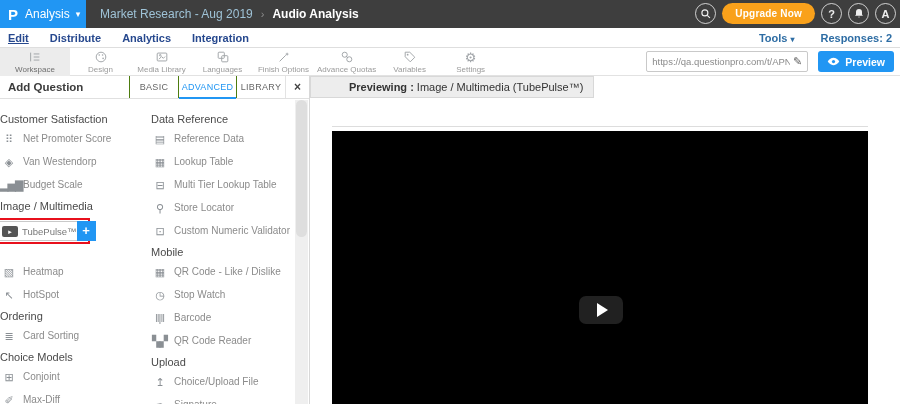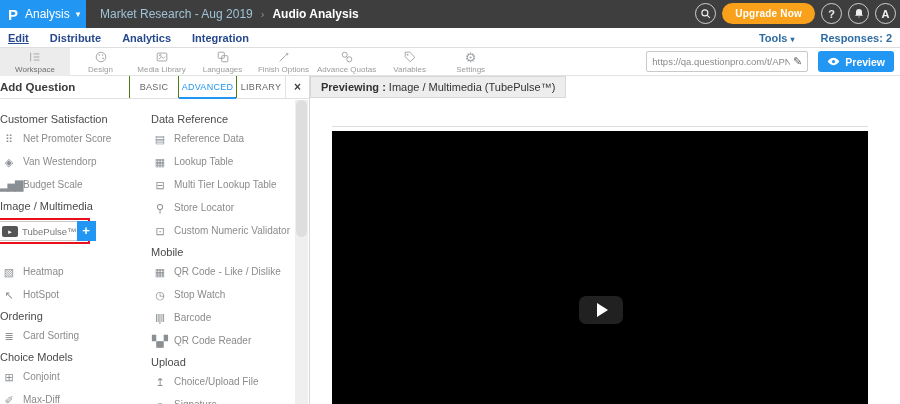--- a/index.html
+++ b/index.html
@@ -54,21 +54,21 @@
     font-family:"Liberation Sans", sans-serif; background:transparent; }
   .pencil { font-size:11px; color:#666; margin-left:3px; cursor:pointer; }
   .preview-btn { height:21px; padding:0 9px; background:#2196f3; border:none; border-radius:3px;
     color:#fff; font-size:10.5px; font-weight:700; display:flex; align-items:center; gap:5px;
     cursor:pointer; }
 
   
   .left-panel { position:absolute; left:0; top:76px; width:310px; height:328px; background:#fff;
     border-right:1px solid #d8d8d8; }
   .aq-header { height:23px; border-bottom:1px solid #e0e0e0; display:flex; align-items:stretch; }
-  .aq-title { font-size:11.5px; font-weight:700; color:#3c3c3c; line-height:23px;
+  .aq-title { font-size:11.5px; font-weight:700; color:#3c3c3c; padding-left:8px; line-height:23px;
     flex:1; }
   .aq-tab { width:49px; display:flex; align-items:center; justify-content:center; font-size:9px;
     letter-spacing:.3px; color:#666; border-left:1px solid #4d7c0f; cursor:pointer; position:relative; }
   .aq-tab.advanced { width:58px; }
   .aq-tab.active { color:#2196f3; }
   .aq-tab.active::after { content:""; position:absolute; left:0; right:0; bottom:-1px; height:2px;
     background:#2196f3; }
   .aq-close { width:24px; display:flex; align-items:center; justify-content:center; font-size:12px;
     font-weight:700; color:#444; border-left:1px solid #e3e3e3; cursor:pointer; }
   .aq-body { display:flex; padding-top:6px; height:305px; overflow:hidden; }
@@ -89,21 +89,21 @@
   .tube-add { width:19px; height:20px; background:#2196f3; color:#fff; border:none; font-size:13px;
     font-weight:700; line-height:18px; cursor:pointer; flex:none; }
   .scroll-track { position:absolute; right:1px; top:24px; bottom:0; width:13px; background:#efefef; }
   .scroll-thumb { position:absolute; left:1px; right:1px; top:0; height:45%; background:#dedede;
     border-radius:6px; }
 
   
   .preview-panel { position:absolute; left:310px; top:76px; width:590px; height:328px; background:#fff; }
   .preview-chip { position:absolute; left:0; top:0; height:22px; line-height:20px; padding:0 10px;
     background:#ededed; border:1px solid #d8d8d8; font-size:11px; color:#333; white-space:nowrap; }
-  .preview-chip b { font-weight:700; }
+  .preview-chip b { font-weight:700;margin-left:28px; }
   .question-title { position:absolute; left:27px; top:29px; font-size:12.5px; color:#5a5a5a; }
   .q-divider { position:absolute; left:22px; top:50px; width:536px; border-top:1px solid #ddd; }
   .video { position:absolute; left:22px; top:55px; width:536px; height:273px; background:#000;
     cursor:pointer; }
   .play-btn { position:absolute; left:247px; top:165px; width:44px; height:28px; background:#212121;
     border-radius:7px; display:flex; align-items:center; justify-content:center; cursor:pointer; }
   .play-tri { width:0; height:0; border-left:11px solid #fff; border-top:7px solid transparent;
     border-bottom:7px solid transparent; margin-left:3px; }
 </style>
 </head>

